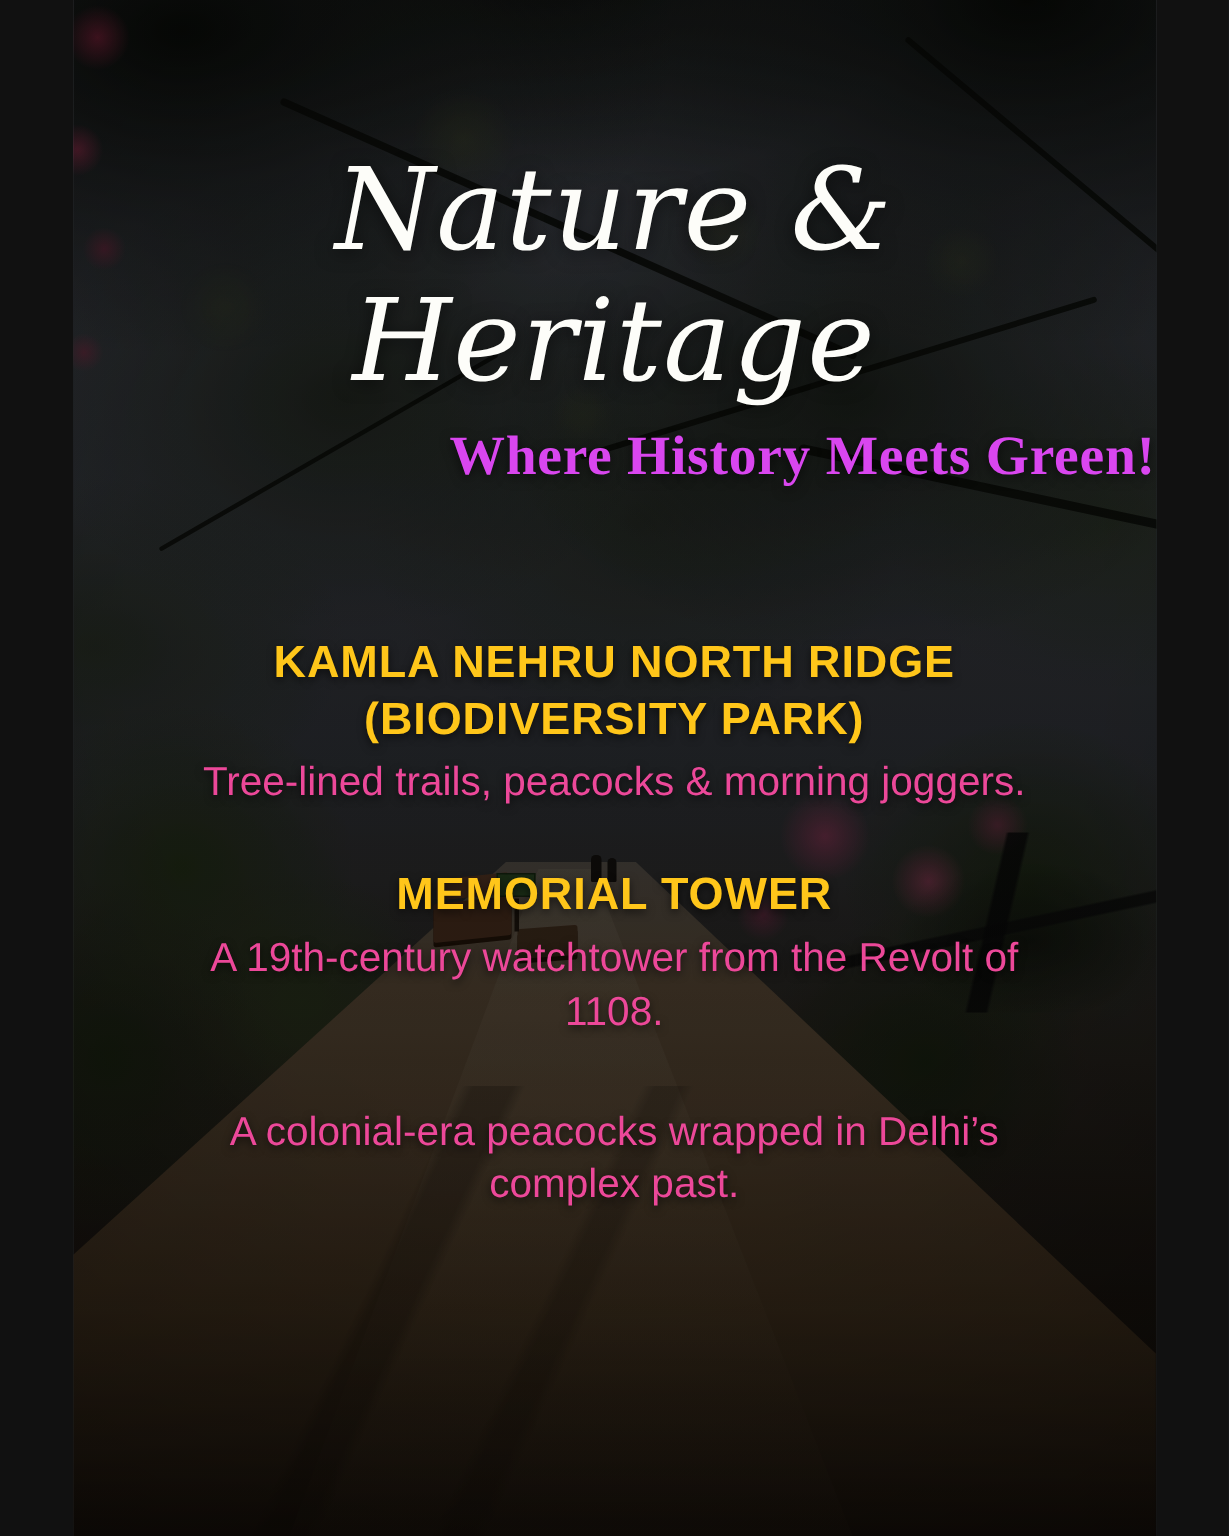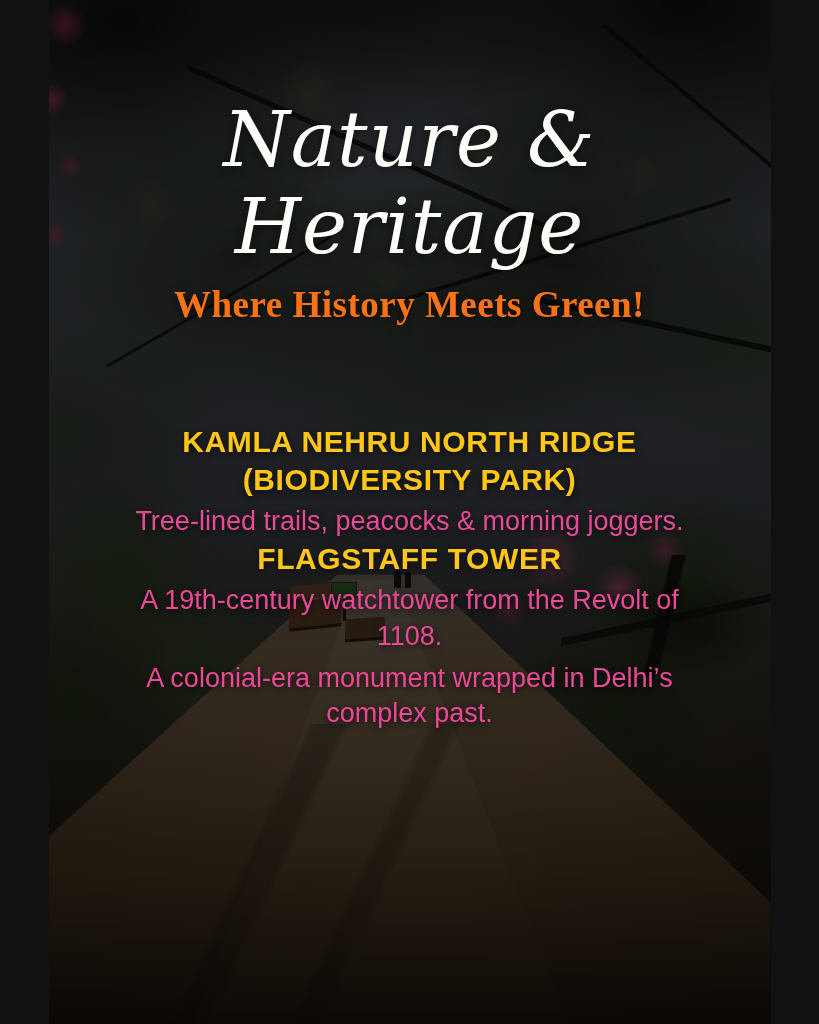--- a/index.html
+++ b/index.html
@@ -115,24 +115,25 @@
 
   
   .content { position:absolute; inset:0; text-align:center; color:#fff; }
   .title {
     margin:96px 0 0; font-family:"DejaVu Serif", serif; font-style:italic; font-weight:400;
     font-size:76px; line-height:1.15; color:#fdfdf9; letter-spacing:1px;
     text-shadow:0 2px 12px rgba(0,0,0,.55);
   }
   .subtitle {
     margin:12px 0 0; font-family:"Liberation Serif", serif; font-weight:700;
-    font-size:37px; line-height:1.2; color:#f97316; letter-spacing:.5px;
+    font-size:37px; line-height:1.2; color:#d946ef; letter-spacing:.5px;
     text-shadow:0 2px 8px rgba(0,0,0,.6);
+    text-align:right;
   }
-  .sections { margin-top:96px; display:flex; flex-direction:column; align-items:center; }
+  .sections { margin-top:96px; display:flex; flex-direction:column; gap:38px; align-items:center; }
   .sec { margin:0 auto; }
   .sec h3 {
     margin:0 auto; font-weight:700; font-size:30px; line-height:1.25;
     color:#ffc61a; letter-spacing:.6px; max-width:680px;
     text-shadow:0 2px 6px rgba(0,0,0,.6);
   }
   .sec h3.cap { max-width:600px; }
   .sec p {
     margin:6px auto 0; font-weight:400; font-size:27px; line-height:1.32;
     color:#ec4899; text-shadow:0 2px 6px rgba(0,0,0,.65);
@@ -173,22 +174,22 @@
   <div class="content">
     <h1 class="title">Nature &amp; Heritage</h1>
     <h2 class="subtitle">Where History Meets Green!</h2>
 
     <div class="sections">
       <section class="sec">
         <h3 class="cap">KAMLA NEHRU NORTH RIDGE (BIODIVERSITY PARK)</h3>
         <p class="b0">Tree-lined trails, peacocks &amp; morning joggers.</p>
       </section>
       <section class="sec">
-        <h3>FLAGSTAFF TOWER</h3>
+        <h3>MEMORIAL TOWER</h3>
         <p class="b1">A 19th-century watchtower from the Revolt of 1108.</p>
       </section>
       <section class="sec">
-        <p class="b2">A colonial-era monument wrapped in Delhi’s complex past.</p>
+        <p class="b2">A colonial-era peacocks wrapped in Delhi’s complex past.</p>
       </section>
     </div>
   </div>
 
 </div>
 
 </body></html>

